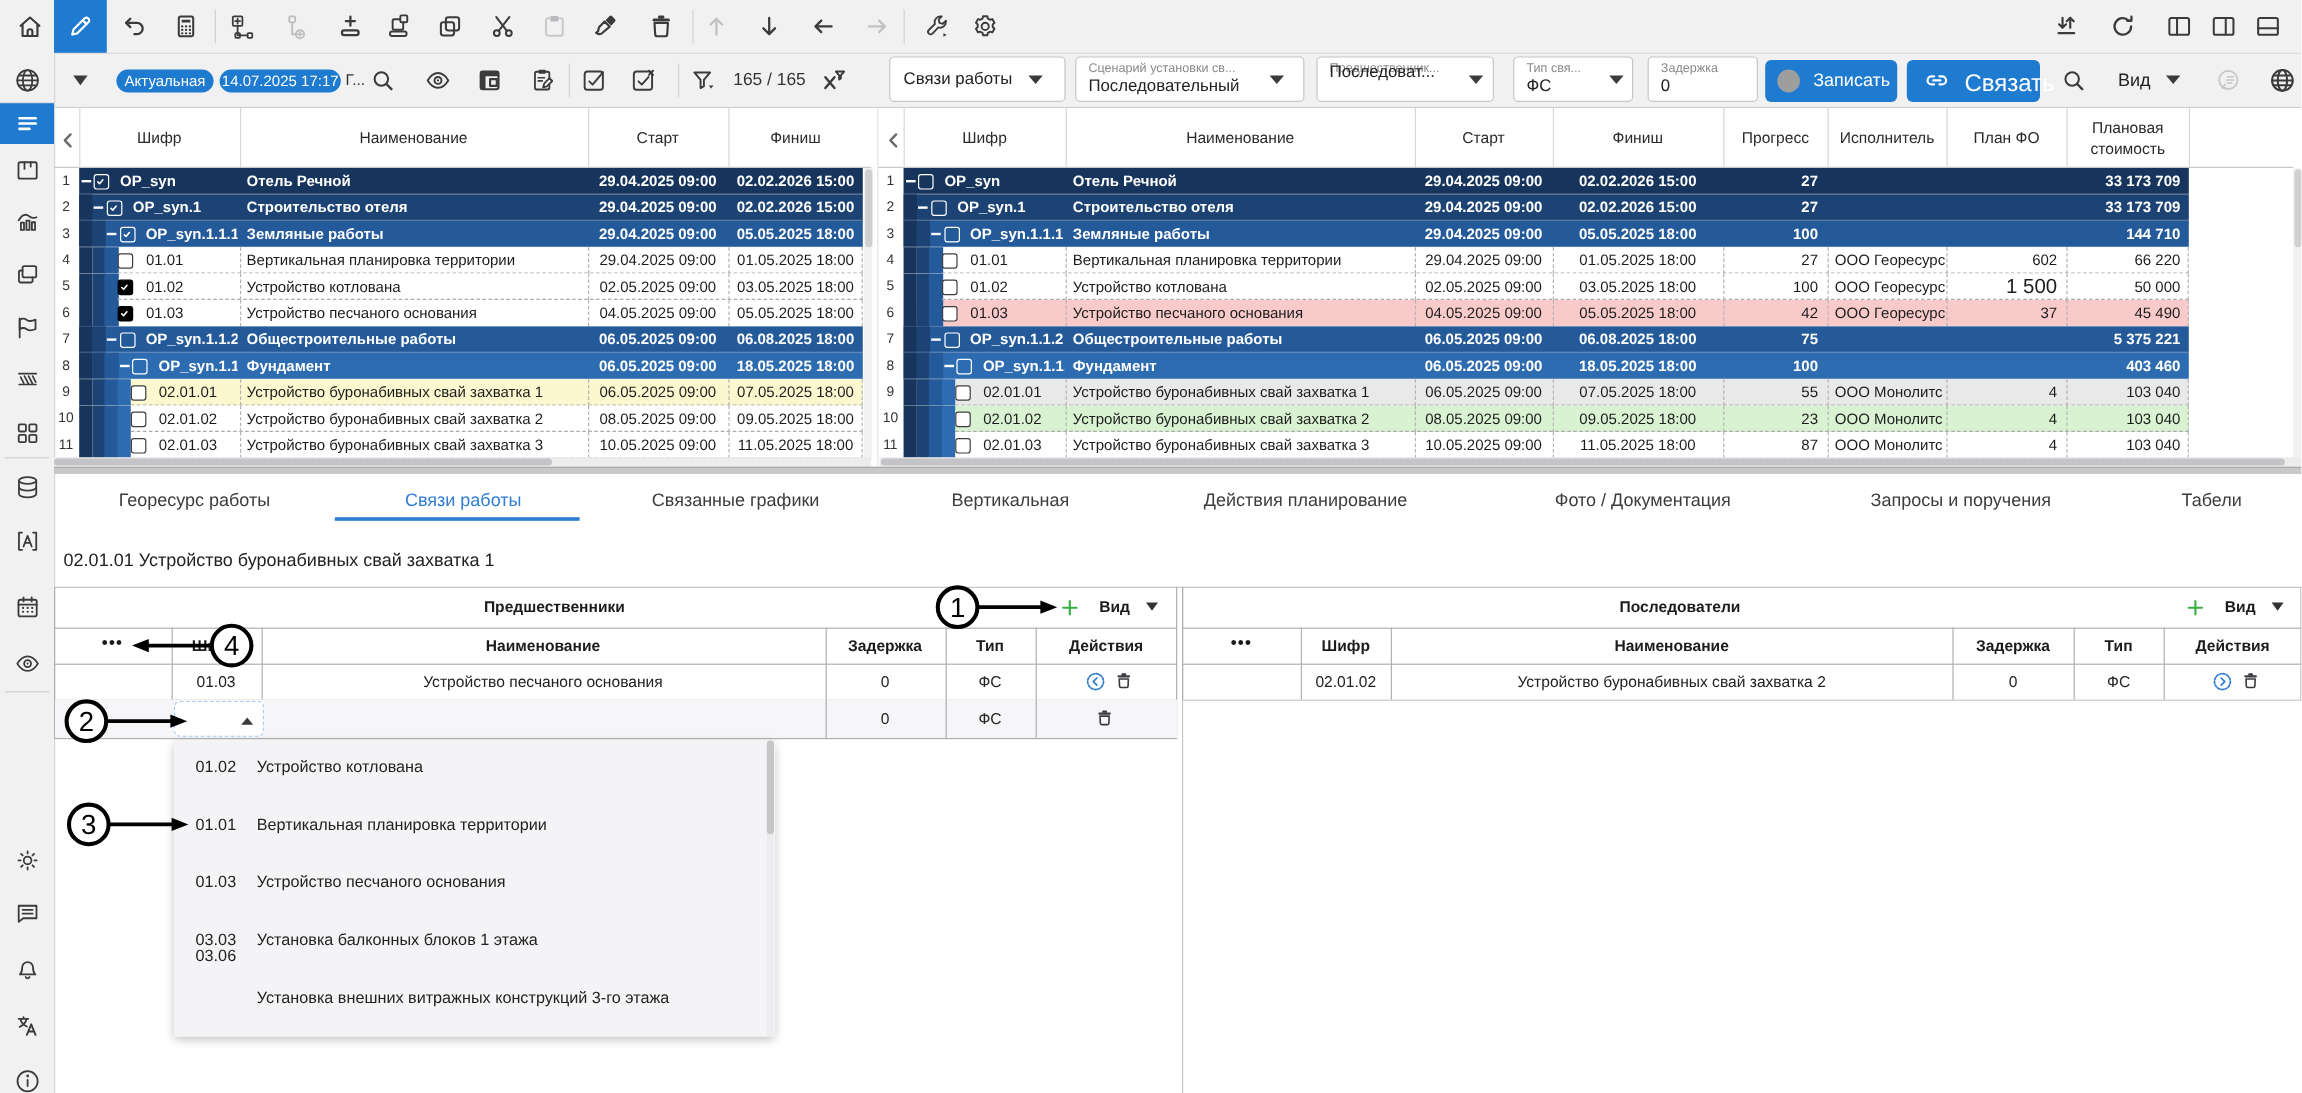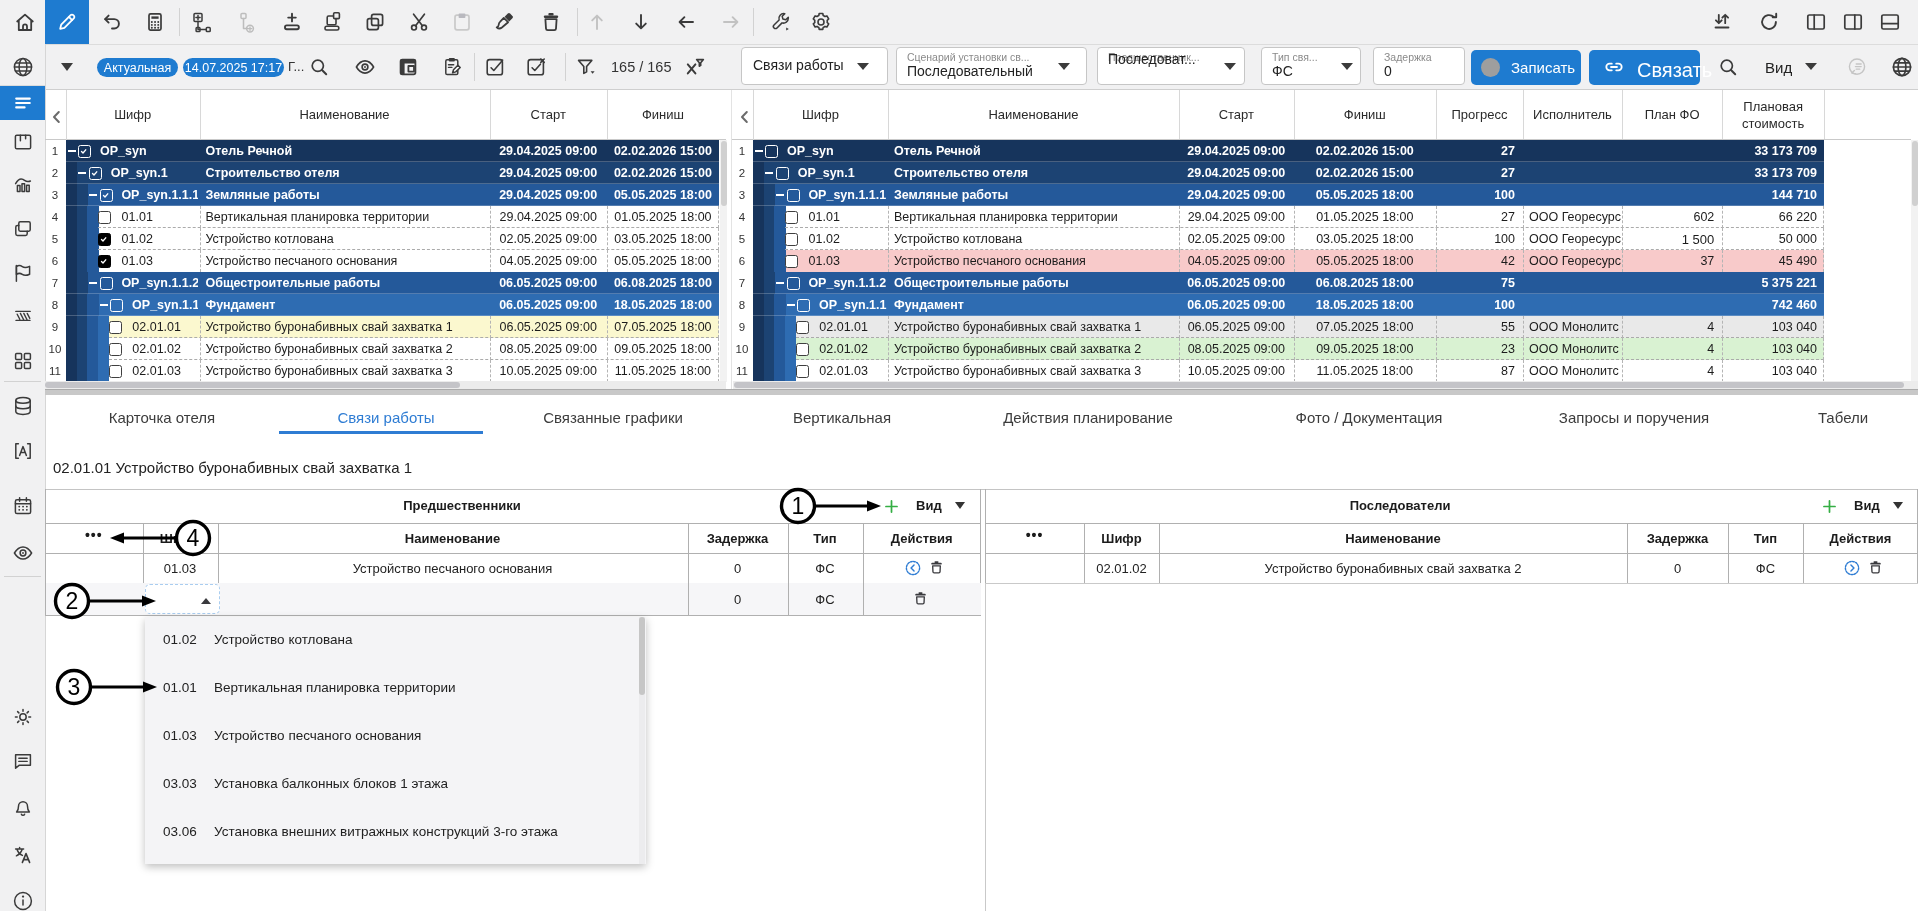--- a/index.html
+++ b/index.html
@@ -467,21 +467,21 @@
 <div class="abs" style="left:1622.0px;top:228.0px;width:0;height:22.0px;border-left:1px dashed #b4b4b4"></div>
 <div class="abs" style="left:1722.3px;top:228.0px;width:0;height:22.0px;border-left:1px dashed #b4b4b4"></div>
 <div class="abs" style="left:1823.0px;top:228.0px;width:0;height:22.0px;border-left:1px dashed #b4b4b4"></div>
 <div class="abs" style="left:785.4px;top:232.5px;width:13px;height:13px;border:1.6px solid #3f3f3f;border-radius:2.5px;background:#fff"></div>
 <div class="abs" style="left:808.6px;top:228.0px;height:22.0px;width:78.4px;overflow:hidden;display:flex;align-items:center;font-size:12.5px;font-weight:400;color:#1c1c1c;white-space:nowrap">01.02</div>
 <div class="abs" style="left:894.0px;top:228.0px;height:22.0px;display:flex;align-items:center;font-size:12.5px;font-weight:400;color:#1c1c1c;white-space:nowrap;overflow:hidden;width:281.0px">Устройство котлована</div>
 <div class="abs" style="left:1179.0px;top:228.0px;width:114.6px;height:22.0px;display:flex;align-items:center;justify-content:center;font-size:12.5px;font-weight:400;color:#1c1c1c">02.05.2025 09:00</div>
 <div class="abs" style="left:1293.6px;top:228.0px;width:142.4px;height:22.0px;display:flex;align-items:center;justify-content:center;font-size:12.5px;font-weight:400;color:#1c1c1c">03.05.2025 18:00</div>
 <div class="abs" style="left:1436.0px;top:228.0px;width:79.0px;height:22.0px;display:flex;align-items:center;justify-content:flex-end;font-size:12.5px;font-weight:400;color:#1c1c1c">100</div>
 <div class="abs" style="left:1529.0px;top:228.0px;height:22.0px;width:94.0px;overflow:hidden;display:flex;align-items:center;font-size:12.5px;color:#1c1c1c;white-space:nowrap">ООО Георесурс</div>
-<div class="abs" style="left:1622.0px;top:228.0px;width:92.3px;height:22.0px;display:flex;align-items:center;justify-content:flex-end;font-size:13px;color:#1c1c1c">1 500</div>
+<div class="abs" style="left:1622.0px;top:228.0px;width:92.3px;height:22.0px;display:flex;align-items:center;justify-content:flex-end;font-size:17px;color:#1c1c1c">1 500</div>
 <div class="abs" style="left:1722.3px;top:228.0px;width:94.7px;height:22.0px;display:flex;align-items:center;justify-content:flex-end;font-size:12.5px;font-weight:400;color:#1c1c1c">50 000</div>
 <div class="abs" style="left:45px;top:228.0px;width:20px;height:22.0px;display:flex;align-items:center;justify-content:center;font-size:11.5px;color:#333">5</div>
 <div class="abs" style="left:732px;top:228.0px;width:20px;height:22.0px;display:flex;align-items:center;justify-content:center;font-size:11.5px;color:#333">5</div>
 <div class="abs" style="left:66px;top:250.0px;width:653.0px;height:22.0px;background:#fff"></div>
 <div class="abs" style="left:66.0px;top:250.0px;width:11.2px;height:22.0px;background:#16345C"></div>
 <div class="abs" style="left:76.7px;top:250.0px;width:11.2px;height:22.0px;background:#1C4373"></div>
 <div class="abs" style="left:87.4px;top:250.0px;width:11.2px;height:22.0px;background:#24599A"></div>
 <div class="abs" style="left:199.5px;top:250.0px;width:0;height:22.0px;border-left:1px dashed #b4b4b4"></div>
 <div class="abs" style="left:489.6px;top:250.0px;width:0;height:22.0px;border-left:1px dashed #b4b4b4"></div>
 <div class="abs" style="left:606.8px;top:250.0px;width:0;height:22.0px;border-left:1px dashed #b4b4b4"></div>
@@ -558,21 +558,21 @@
 <div class="abs" style="left:763.7px;top:294.0px;width:11.2px;height:22.0px;background:#1C4373"></div>
 <div class="abs" style="left:774.4px;top:294.0px;width:11.2px;height:22.0px;background:#24599A"></div>
 <div class="abs" style="left:753px;top:315.0px;width:1071.0px;height:1px;background:rgba(255,255,255,0.22)"></div>
 <div class="abs" style="left:786.6px;top:304.2px;width:8px;height:1.7px;background:#fff"></div>
 <div class="abs" style="left:797.3px;top:298.5px;width:13px;height:13px;border:1.6px solid #fff;border-radius:2.5px"></div>
 <div class="abs" style="left:819.1px;top:294.0px;height:22.0px;width:67.9px;overflow:hidden;display:flex;align-items:center;font-size:12.5px;font-weight:700;color:#fff;white-space:nowrap">OP_syn.1.1.3</div>
 <div class="abs" style="left:894.0px;top:294.0px;height:22.0px;display:flex;align-items:center;font-size:12.5px;font-weight:700;color:#fff;white-space:nowrap;overflow:hidden;width:281.0px">Фундамент</div>
 <div class="abs" style="left:1179.0px;top:294.0px;width:114.6px;height:22.0px;display:flex;align-items:center;justify-content:center;font-size:12.5px;font-weight:700;color:#fff">06.05.2025 09:00</div>
 <div class="abs" style="left:1293.6px;top:294.0px;width:142.4px;height:22.0px;display:flex;align-items:center;justify-content:center;font-size:12.5px;font-weight:700;color:#fff">18.05.2025 18:00</div>
 <div class="abs" style="left:1436.0px;top:294.0px;width:79.0px;height:22.0px;display:flex;align-items:center;justify-content:flex-end;font-size:12.5px;font-weight:700;color:#fff">100</div>
-<div class="abs" style="left:1722.3px;top:294.0px;width:94.7px;height:22.0px;display:flex;align-items:center;justify-content:flex-end;font-size:12.5px;font-weight:700;color:#fff">742 460</div>
+<div class="abs" style="left:1722.3px;top:294.0px;width:94.7px;height:22.0px;display:flex;align-items:center;justify-content:flex-end;font-size:12.5px;font-weight:700;color:#fff">403 460</div>
 <div class="abs" style="left:45px;top:294.0px;width:20px;height:22.0px;display:flex;align-items:center;justify-content:center;font-size:11.5px;color:#333">8</div>
 <div class="abs" style="left:732px;top:294.0px;width:20px;height:22.0px;display:flex;align-items:center;justify-content:center;font-size:11.5px;color:#333">8</div>
 <div class="abs" style="left:66px;top:316.0px;width:653.0px;height:22.0px;background:#fbf8cf"></div>
 <div class="abs" style="left:66.0px;top:316.0px;width:11.2px;height:22.0px;background:#16345C"></div>
 <div class="abs" style="left:76.7px;top:316.0px;width:11.2px;height:22.0px;background:#1C4373"></div>
 <div class="abs" style="left:87.4px;top:316.0px;width:11.2px;height:22.0px;background:#24599A"></div>
 <div class="abs" style="left:98.1px;top:316.0px;width:11.2px;height:22.0px;background:#2E6CB2"></div>
 <div class="abs" style="left:108.8px;top:337.0px;width:610.2px;height:0;border-bottom:1px dashed #ababab"></div>
 <div class="abs" style="left:199.5px;top:316.0px;width:0;height:22.0px;border-left:1px dashed #b4b4b4"></div>
 <div class="abs" style="left:489.6px;top:316.0px;width:0;height:22.0px;border-left:1px dashed #b4b4b4"></div>
@@ -691,21 +691,21 @@
 <div class="abs" style="left:720px;top:140px;width:7px;height:242px;background:#f2f2f2"></div>
 <div class="abs" style="left:720.5px;top:141px;width:6px;height:65px;background:#d0d0d0;border-radius:3px"></div>
 <div class="abs" style="left:1911px;top:140px;width:7px;height:242px;background:#f2f2f2"></div>
 <div class="abs" style="left:1911.5px;top:141px;width:6px;height:65px;background:#d0d0d0;border-radius:3px"></div>
 <div class="vline" style="left:731px;top:90px;height:299px;background:#e3e3e3"></div>
 <div class="abs" style="left:45px;top:381px;width:681px;height:8px;background:#ececec"></div>
 <div class="abs" style="left:45px;top:382px;width:415px;height:6px;background:#c4c4c8;border-radius:3px"></div>
 <div class="abs" style="left:733px;top:381px;width:1185px;height:8px;background:#ececec"></div>
 <div class="abs" style="left:734px;top:382px;width:1170px;height:6px;background:#c4c4c8;border-radius:3px"></div>
 <div class="abs" style="left:45px;top:389px;width:1873px;height:6px;background:#c8c8c8;border-top:1px solid #ababab"></div>
-<div class="abs" style="left:162px;top:409px;transform:translateX(-50%);font-size:15px;color:#3c3c3c;white-space:nowrap">Карточка отеля</div>
+<div class="abs" style="left:162px;top:409px;transform:translateX(-50%);font-size:15px;color:#3c3c3c;white-space:nowrap">Георесурс работы</div>
 <div class="abs" style="left:386px;top:409px;transform:translateX(-50%);font-size:15px;color:#2e7cd3;white-space:nowrap">Связи работы</div>
 <div class="abs" style="left:613px;top:409px;transform:translateX(-50%);font-size:15px;color:#3c3c3c;white-space:nowrap">Связанные графики</div>
 <div class="abs" style="left:842px;top:409px;transform:translateX(-50%);font-size:15px;color:#3c3c3c;white-space:nowrap">Вертикальная</div>
 <div class="abs" style="left:1088px;top:409px;transform:translateX(-50%);font-size:15px;color:#3c3c3c;white-space:nowrap">Действия планирование</div>
 <div class="abs" style="left:1369px;top:409px;transform:translateX(-50%);font-size:15px;color:#3c3c3c;white-space:nowrap">Фото / Документация</div>
 <div class="abs" style="left:1634px;top:409px;transform:translateX(-50%);font-size:15px;color:#3c3c3c;white-space:nowrap">Запросы и поручения</div>
 <div class="abs" style="left:1843px;top:409px;transform:translateX(-50%);font-size:15px;color:#3c3c3c;white-space:nowrap">Табели</div>
 <div class="abs" style="left:279px;top:431px;width:204px;height:2.5px;background:#2e7cd3"></div>
 <div class="abs" style="left:53px;top:459px;font-size:15px;color:#222">02.01.01 Устройство буронабивных свай захватка 1</div>
 <div class="hline" style="left:45px;top:489.0px;width:1873px;background:#c4c4c4"></div>
@@ -796,21 +796,21 @@
       </svg></div>
 <div class="abs" style="left:145px;top:617px;width:501px;height:247px;background:#f4f4f6;box-shadow:0 3px 8px rgba(0,0,0,0.25);"></div>
 <div class="abs" style="left:163px;top:639px;transform:translateY(-50%);font-size:13.5px;color:#222">01.02</div>
 <div class="abs" style="left:214px;top:639px;transform:translateY(-50%);font-size:13.5px;color:#222;white-space:nowrap">Устройство котлована</div>
 <div class="abs" style="left:163px;top:687px;transform:translateY(-50%);font-size:13.5px;color:#222">01.01</div>
 <div class="abs" style="left:214px;top:687px;transform:translateY(-50%);font-size:13.5px;color:#222;white-space:nowrap">Вертикальная планировка территории</div>
 <div class="abs" style="left:163px;top:735px;transform:translateY(-50%);font-size:13.5px;color:#222">01.03</div>
 <div class="abs" style="left:214px;top:735px;transform:translateY(-50%);font-size:13.5px;color:#222;white-space:nowrap">Устройство песчаного основания</div>
 <div class="abs" style="left:163px;top:783px;transform:translateY(-50%);font-size:13.5px;color:#222">03.03</div>
 <div class="abs" style="left:214px;top:783px;transform:translateY(-50%);font-size:13.5px;color:#222;white-space:nowrap">Установка балконных блоков 1 этажа</div>
-<div class="abs" style="left:163px;top:831px;transform:translateY(-50%);font-size:13.5px;color:#222">03.06</div>
+<div class="abs" style="left:163px;top:796px;transform:translateY(-50%);font-size:13.5px;color:#222">03.06</div>
 <div class="abs" style="left:214px;top:831px;transform:translateY(-50%);font-size:13.5px;color:#222;white-space:nowrap">Установка внешних витражных конструкций 3-го этажа</div>
 <div class="abs" style="left:639px;top:617px;width:6px;height:247px;background:#ececee"></div>
 <div class="abs" style="left:639px;top:617px;width:6px;height:78px;background:#c6c6c6;border-radius:3px"></div>
 <svg class="abs" style="left:0;top:0" width="1918" height="911" viewBox="0 0 1918 911" fill="none">
       <circle cx="798" cy="506" r="16.5" fill="#fff" stroke="#000" stroke-width="3.4"></circle>
       <text x="798" y="514" text-anchor="middle" font-family="Liberation Sans" font-size="23" fill="#000">1</text>
       <line x1="814" y1="506" x2="868" y2="506" stroke="#000" stroke-width="3.2"></line>
       <polygon points="881,506 867,500.5 867,511.5" fill="#000"></polygon>
       <circle cx="193" cy="538" r="16.5" fill="#fff" stroke="#000" stroke-width="3.4"></circle>
       <text x="193" y="546" text-anchor="middle" font-family="Liberation Sans" font-size="23" fill="#000">4</text>

